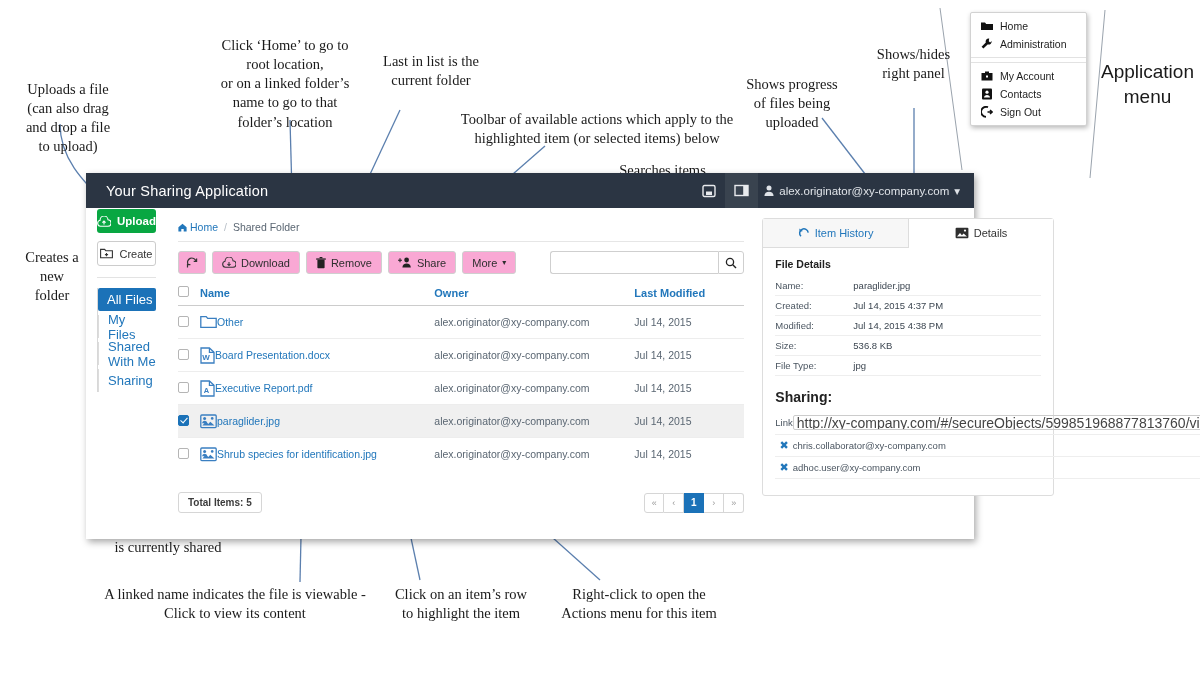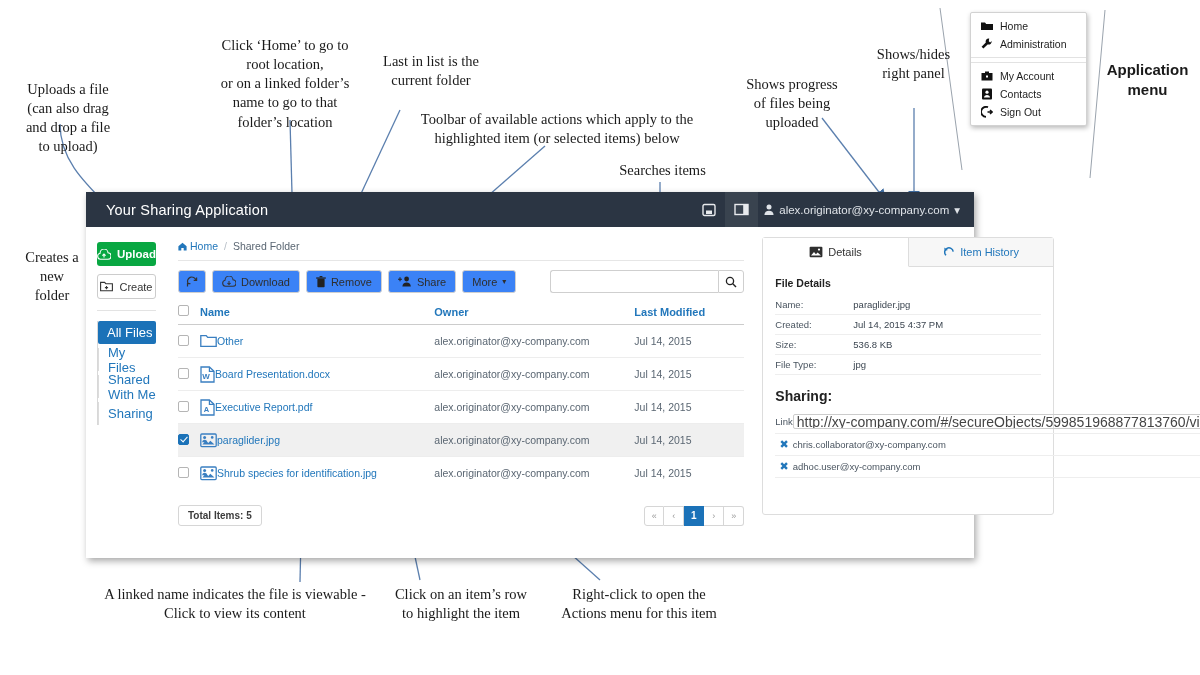--- a/index.html
+++ b/index.html
@@ -4,43 +4,43 @@
 <title>Sharing Application Annotated Screenshot</title>
 <style>
   html,body{margin:0;padding:0;background:#ffffff;}
   body{width:1200px;height:675px;position:relative;overflow:hidden;
        font-family:"Liberation Sans","DejaVu Sans",sans-serif;color:#000;}
 
   
   .callout{position:absolute;font-family:"Liberation Serif","DejaVu Serif",serif;
            font-size:14.5px;line-height:1.32;color:#1a1a1a;text-align:center;}
   .callout.sans{font-family:"Liberation Sans","DejaVu Sans",sans-serif;}
-  .callout.big{font-size:15px;line-height:1.3;font-weight:bold;}
+  .callout.big{font-size:19px;line-height:1.3;}
   .callout.huge{font-size:20px;line-height:1.3;}
 
   svg.leaders{position:absolute;left:0;top:0;width:1200px;height:675px;
               pointer-events:none;}
 
   
-  .app-window{position:absolute;left:86px;top:192px;width:888px;height:366px;
+  .app-window{position:absolute;left:86px;top:173px;width:888px;height:366px;
               background:#fff;box-shadow:2px 3px 7px rgba(0,0,0,.35);}
   .app-header{height:35px;background:#2b3543;display:flex;align-items:center;
               padding:0 0 0 20px;}
   .app-title{color:#fff;font-size:14.5px;letter-spacing:.2px;}
   .hdr-right{margin-left:auto;display:flex;align-items:center;height:35px;}
   .hdr-icon{width:33px;height:35px;display:flex;align-items:center;
             justify-content:center;color:#e8eaed;}
   .hdr-icon.active{background:#39434f;}
   .hdr-user{display:flex;align-items:center;gap:5px;color:#dfe3e8;font-size:11.5px;
             padding:0 14px 0 6px;}
 
   .app-body{display:flex;height:331px;}
 
   
-  .sidebar{width:172px;padding:15px 9px 0 11px;box-sizing:border-box;}
+  .sidebar{width:172px;padding:1px 9px 0 11px;box-sizing:border-box;}
   .btn-upload{display:flex;align-items:center;justify-content:center;gap:6px;
         height:24px;background:#00a32a;background:#08a742;color:#fff;border-radius:3px;
         font-size:11.5px;font-weight:bold;}
   .btn-create{display:flex;align-items:center;justify-content:center;gap:6px;
         height:23px;margin-top:8px;background:#fff;border:1px solid #ccc;
         border-radius:3px;color:#333;font-size:11px;}
   .side-sep{height:1px;background:#e3e3e3;margin:11px 0 10px 0;}
   .filters{border-left:1px solid #d8d8d8;padding-left:0;margin-left:0;}
   .filter{height:23px;display:flex;align-items:center;padding-left:9px;
           font-size:13px;color:#2277bb;border-left:1px solid #dcdcdc;}
@@ -52,21 +52,21 @@
   .center{flex:1;padding:11px 12px 0 13px;box-sizing:border-box;position:relative;}
   .crumbs{display:flex;align-items:center;gap:6px;font-size:10.5px;color:#6b7884;
           height:16px;}
   .crumbs a{color:#2277bb;text-decoration:none;display:flex;align-items:center;gap:3px;}
   .crumb-sep{color:#b6bec6;}
   .crumb-cur{color:#5a6672;}
   .crumbs-rule{height:1px;background:#e6e6e6;margin:6px 0 9px 0;}
 
   .toolbar{display:flex;align-items:center;gap:0;}
   .tb{height:23px;display:flex;align-items:center;gap:5px;padding:0 9px;
-      border:1px solid #cfcfcf;border-radius:3px;background:#3b82f6;font-size:11px;
+      border:1px solid #cfcfcf;border-radius:3px;background:#f9a8d4;font-size:11px;
       color:#2e2e2e;margin-right:6px;box-sizing:border-box;}
   .tb.icon-only{padding:0 7px;}
   .search-wrap{margin-left:28px;display:flex;align-items:center;}
   .search-input{width:168px;height:23px;border:1px solid #cfcfcf;border-right:none;
       border-radius:3px 0 0 3px;background:#fff;box-sizing:border-box;}
   .search-btn{width:26px;height:23px;border:1px solid #cfcfcf;border-radius:0 3px 3px 0;
       background:#fff;display:flex;align-items:center;justify-content:center;
       box-sizing:border-box;}
 
   table.files{width:100%;border-collapse:collapse;margin-top:12px;font-size:10.5px;}
@@ -81,21 +81,21 @@
   tr.sel td{background:#f0f0f0;}
   .namecell{display:flex;align-items:center;}
   .namecell a{color:#2277bb;text-decoration:none;font-size:10.5px;}
 
   .chk{width:11px;height:11px;border:1px solid #b5b5b5;border-radius:2px;
        background:#fff;box-sizing:border-box;display:inline-block;}
   .chk.on{background:#1b72b8;border-color:#1b72b8;position:relative;}
   .chk.on:after{content:"";position:absolute;left:3px;top:0.5px;width:3px;height:6px;
        border:solid #fff;border-width:0 1.6px 1.6px 0;transform:rotate(42deg);}
 
-  .footbar{display:flex;align-items:center;margin-top:16px;}
+  .footbar{display:flex;align-items:center;margin-top:22px;}
   .total{border:1px solid #d6d6d6;border-radius:3px;padding:4px 9px;font-size:10px;
          font-weight:bold;color:#3c3c3c;}
   .pager{margin-left:auto;display:flex;}
   .pg{width:20px;height:20px;border:1px solid #d6d6d6;border-left:none;
       display:flex;align-items:center;justify-content:center;font-size:9px;
       color:#999;background:#fff;box-sizing:border-box;}
   .pg:first-child{border-left:1px solid #d6d6d6;border-radius:3px 0 0 3px;}
   .pg:last-child{border-radius:0 3px 3px 0;}
   .pg.cur{background:#1b72b8;color:#fff;border-color:#1b72b8;font-weight:bold;font-size:10px;}
 
@@ -159,21 +159,21 @@
   <g stroke="#9aa3ad" stroke-width="1" fill="none">
     <path d="M216,430 L268,348"></path>
     <path d="M962,170 L940,8"></path>
     <path d="M1090,178 L1105,10"></path>
   </g>
 </svg>
 
 <div class="callout" style="left:8px;top:80px;width:120px;">Uploads a file<br>(can also drag<br>and drop a file<br>to upload)</div>
 <div class="callout" style="left:205px;top:36px;width:160px;">Click ‘Home’ to go to<br>root location,<br>or on a linked folder’s<br>name to go to that<br>folder’s location</div>
 <div class="callout" style="left:360px;top:52px;width:142px;">Last in list is the<br>current folder</div>
-<div class="callout" style="left:392px;top:110px;width:330px;">Toolbar of available actions which apply to the<br>highlighted item (or selected items) below</div>
+<div class="callout" style="left:432px;top:110px;width:330px;">Toolbar of available actions which apply to the<br>highlighted item (or selected items) below</div>
 <div class="callout" style="left:590px;top:161px;width:145px;">Searches items</div>
 <div class="callout" style="left:731px;top:75px;width:122px;">Shows progress<br>of files being<br>uploaded</div>
 <div class="callout" style="left:856px;top:45px;width:115px;">Shows/hides<br>right panel</div>
 <div class="callout sans big" style="left:1095px;top:60px;width:105px;">Application<br>menu</div>
 <div class="callout" style="left:8px;top:248px;width:88px;">Creates a<br>new<br>folder</div>
 <div class="callout sans huge" style="left:92px;top:424px;width:106px;">Filters list<br>of items on<br>right</div>
 <div class="callout" style="left:198px;top:434px;width:60px;">Select<br>all</div>
 <div class="callout" style="left:88px;top:500px;width:160px;">A person on the icon<br>indicates that the item<br>is currently shared</div>
 <div class="callout" style="left:90px;top:585px;width:290px;">A linked name indicates the file is viewable -<br>Click to view its content</div>
 <div class="callout" style="left:378px;top:585px;width:166px;">Click on an item’s row<br>to highlight the item</div>
@@ -483,51 +483,55 @@
           <div class="pg cur">1</div>
           <div class="pg">›</div>
           <div class="pg">»</div>
         </div>
       </div>
     </div>
 
     <div class="rightpanel">
       <div class="panel-box">
         <div class="tabs">
+          <div class="tab">
+            <span class="ico">
+              <svg width="12" height="12" viewBox="0 0 12 12">
+                  <path d="M10.2 5.6A4.3 4.3 0 103 9.3" stroke="#2277bb" stroke-width="1.5" fill="none"></path>
+                  <path d="M1.2 1.6l.6 3.4 3.2-1.1z" fill="#2277bb"></path>
+                </svg>
+            </span>
+            <span>Item History</span>
+          </div>
           <div class="tab active">
             <span class="ico">
               <svg width="14" height="12" viewBox="0 0 14 12">
                   <rect x="0.6" y="0.8" width="12.8" height="10.4" rx="1" fill="#2f2f2f"></rect>
                   <path d="M2 9.6l3-3.6 1.9 2.2 1.7-1.8 3.4 3.2z" fill="#fff"></path>
                   <circle cx="10" cy="3.6" r="1.1" fill="#fff"></circle>
                 </svg>
             </span>
             <span>Details</span>
-          </div>
-          <div class="tab">
-            <span class="ico">
-              <svg width="12" height="12" viewBox="0 0 12 12">
-                  <path d="M10.2 5.6A4.3 4.3 0 103 9.3" stroke="#2277bb" stroke-width="1.5" fill="none"></path>
-                  <path d="M1.2 1.6l.6 3.4 3.2-1.1z" fill="#2277bb"></path>
-                </svg>
-            </span>
-            <span>Item History</span>
           </div>
         </div>
         <div class="panel-in">
           <div class="sect-title">File Details</div>
           <table class="kv">
             <tbody>
                 <tr>
                   <td class="k">Name:</td>
                   <td class="v">paraglider.jpg</td>
                 </tr>
             <tr>
                   <td class="k">Created:</td>
                   <td class="v">Jul 14, 2015 4:37 PM</td>
+                </tr>
+            <tr>
+                  <td class="k">Modified:</td>
+                  <td class="v">Jul 14, 2015 4:38 PM</td>
                 </tr>
             <tr>
                   <td class="k">Size:</td>
                   <td class="v">536.8 KB</td>
                 </tr>
             <tr>
                   <td class="k">File Type:</td>
                   <td class="v">jpg</td>
                 </tr>
           </tbody>

